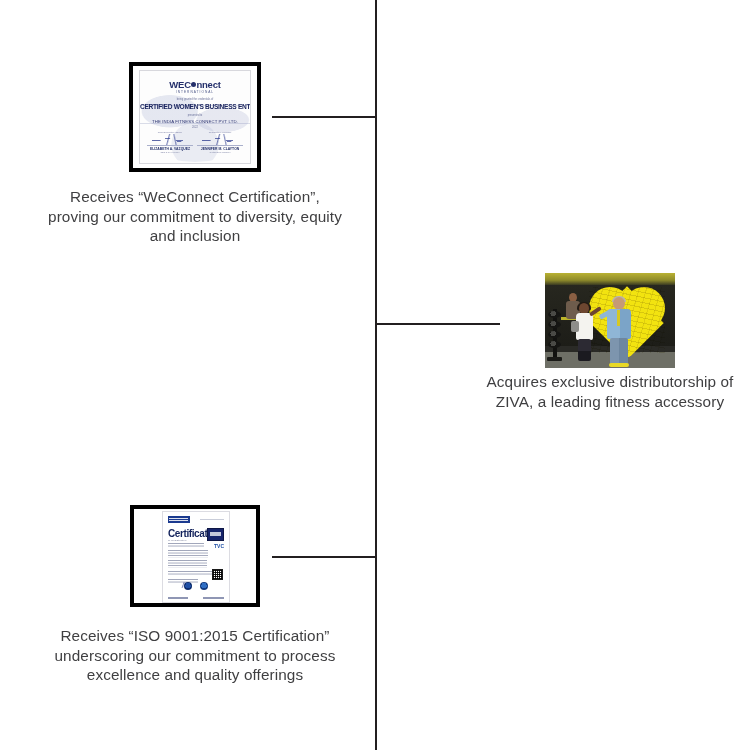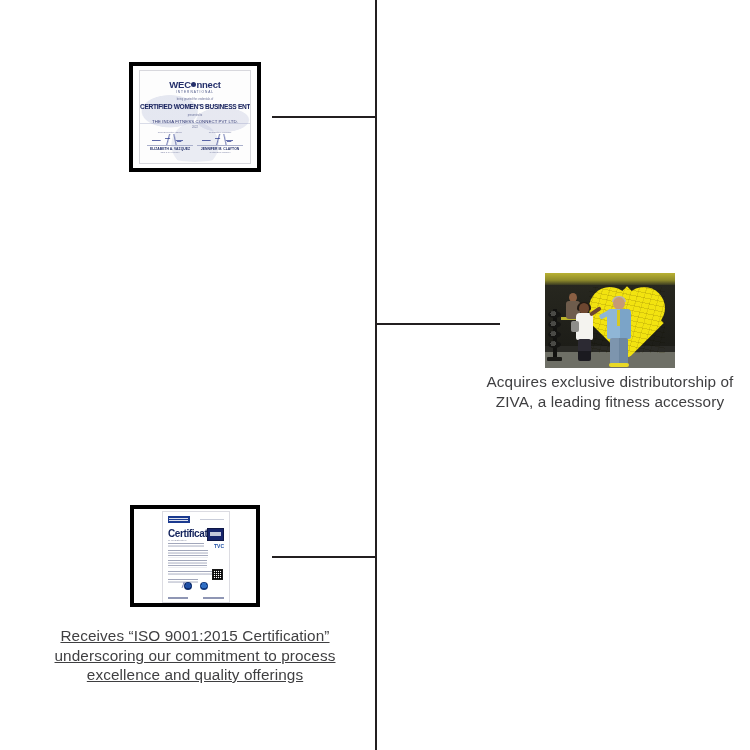--- a/index.html
+++ b/index.html
@@ -50,21 +50,21 @@
     padding: 0;
     text-align: center;
     color: #3f3f41;
     font-size: 15.3px;
     line-height: 19.5px;
     letter-spacing: 0.1px;
     font-family: "Liberation Sans", sans-serif;
   }
   #caption-weconnect { margin-top: 15px; }
   #caption-ziva      { margin-top: 4px; }
-  #caption-iso       { margin-top: 19px; text-decoration: underline; }
+  #caption-iso       { margin-top: 19px; }
 
   
   .media-frame {
     background: #000000;
     box-sizing: border-box;
     margin: 0 auto;
     display: block;
   }
   #frame-weconnect {
     width: 132px; height: 110px;
@@ -482,20 +482,21 @@
               <div class="scribble"></div>
               <div class="rule"></div>
               <div class="name">JENNIFER M. CLAYTON</div>
               <div class="title2">Certification Manager</div>
             </div>
           </div>
         </div>
       </div>
     </div>
 
+    <p class="caption" id="caption-weconnect">Receives “WeConnect Certification”, proving our commitment to diversity, equity and inclusion</p>
   </div>
 
   <div class="milestone" id="milestone-ziva">
 
     <div id="photo-ziva">
       <div class="pz-wallTop"></div>
       <div class="pz-wallDark"></div>
       <div class="pz-floor"></div>
       <div class="pz-rail"></div>
 

